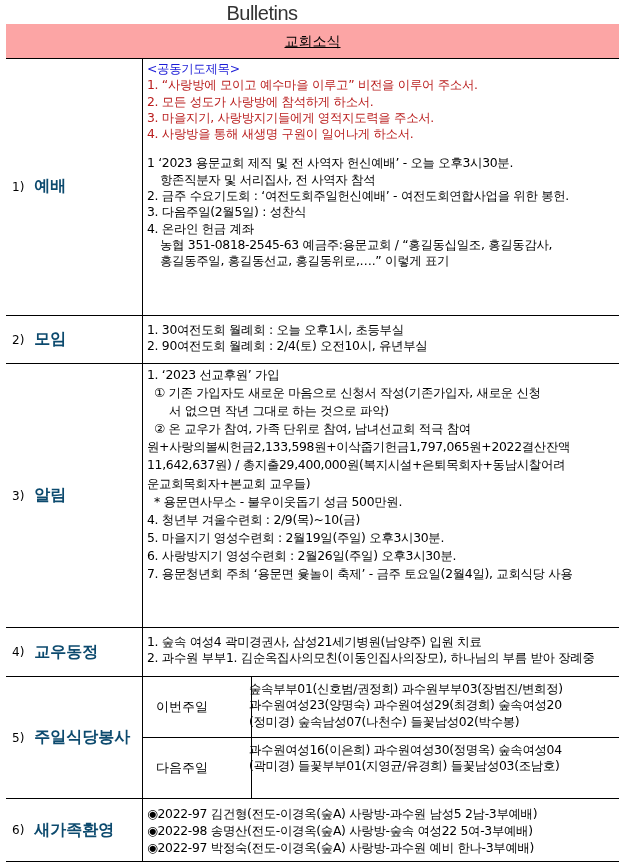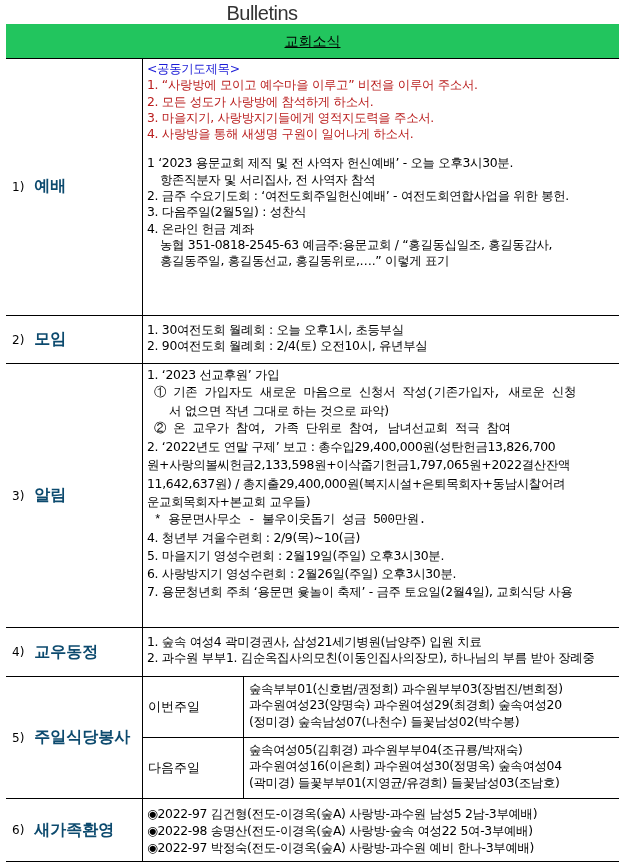--- a/index.html
+++ b/index.html
@@ -2,39 +2,39 @@
 <html><head>
 <meta charset="utf-8">
 <style>
   html, body { margin: 0; padding: 0; background: #ffffff; }
   body { width: 627px; height: 863px; position: relative; overflow: hidden;
          font-family: "DejaVu Sans", "Liberation Sans", sans-serif; color: #000; }
   .title { position: absolute; left: 0; top: 0; width: 524px; height: 24px;
            text-align: center; font-size: 20px; line-height: 26px; color: #333;
            font-family: "Liberation Sans", sans-serif; letter-spacing: -0.5px; font-weight: 300; }
   .header { position: absolute; left: 6px; top: 24px; width: 613px; height: 34px;
-            background: #22c55e; border-bottom: 1px solid #000;
+            background: #fca5a5; border-bottom: 1px solid #000;
             text-align: center; font-size: 14px; line-height: 34px; }
   .header span { text-decoration: underline; }
   .row { position: absolute; left: 6px; width: 613px; border-bottom: 1px solid #000; box-sizing: border-box; }
   .label { position: absolute; left: 0; top: 0; bottom: 0; width: 136px;
            border-right: 1px solid #000; display: flex; align-items: center; }
   .label .num { font-size: 12px; margin-left: 6px; margin-right: 10px; }
   .label .txt { font-size: 16px; font-weight: bold; color: #0c4a6e; }
   .content { position: absolute; left: 137px; right: 0; top: 0; bottom: 0;
              padding: 3px 4px 0 4px; font-size: 12.4px; line-height: 16.3px;
              letter-spacing: -0.3px; white-space: nowrap; }
   .blue { color: #b91c1c; }
   .prayer-head { font-weight: normal; color: #1b1bd6; }
   .gap { height: 13px; }
   .ind1 { padding-left: 13px; }
   .ind2 { padding-left: 22px; }
-  .ind-s { padding-left: 7px; font-family: Liberation Mono, monospace; }
+  .ind-s { padding-left: 7px; }
   .sub { position: absolute; left: 137px; right: 0; box-sizing: border-box; }
-  .sub .sublabel { position: absolute; left: 0; top: 0; bottom: 0; width: 101px;
+  .sub .sublabel { position: absolute; left: 8px; top: 0; bottom: 0; width: 101px;
                    border-right: 1px solid #000; display: flex; align-items: center;
                    padding-left: 5px; font-size: 13px; box-sizing: border-box; }
   .sub .subcontent { position: absolute; left: 102px; right: 0; top: 0; bottom: 0;
                      padding: 4px 4px 0 4px; font-size: 12.4px; line-height: 16.3px;
                      letter-spacing: -0.3px; white-space: nowrap; }
   .bold { font-weight: normal; text-align: right; }
 </style>
 </head>
 <body>
 
@@ -80,21 +80,20 @@
 <div class="row" style="top:364px;height:264px;">
   <div class="label">
     <span class="num">3)</span>
     <span class="txt">알림</span>
   </div>
   <div class="content" style="padding-top:2px;line-height:18.1px;">
     <div>1. ‘2023 선교후원’ 가입</div>
     <div class="ind-s">① 기존 가입자도 새로운 마음으로 신청서 작성(기존가입자, 새로운 신청</div>
     <div class="ind2">서 없으면 작년 그대로 하는 것으로 파악)</div>
     <div class="ind-s">② 온 교우가 참여, 가족 단위로 참여, 남녀선교회 적극 참여</div>
-    <div>2. ‘2022년도 연말 구제’ 보고 : 총수입29,400,000원(성탄헌금13,826,700</div>
     <div>원+사랑의볼씨헌금2,133,598원+이삭줍기헌금1,797,065원+2022결산잔액</div>
     <div>11,642,637원) / 총지출29,400,000원(복지시설+은퇴목회자+동남시찰어려</div>
     <div>운교회목회자+본교회 교우들)</div>
     <div class="ind-s">* 용문면사무소 - 불우이웃돕기 성금 500만원.</div>
     <div>4. 청년부 겨울수련회 : 2/9(목)~10(금)</div>
     <div>5. 마을지기 영성수련회 : 2월19일(주일) 오후3시30분.</div>
     <div>6. 사랑방지기 영성수련회 : 2월26일(주일) 오후3시30분.</div>
     <div>7. 용문청년회 주최 ‘용문면 윷놀이 축제’ - 금주 토요일(2월4일), 교회식당 사용</div>
   </div>
 </div>
@@ -119,21 +118,20 @@
     <div class="sublabel">이번주일</div>
     <div class="subcontent">
       <div><span class="bold">숲속부부01(신호범/권정희)</span><span> 과수원부부03(장범진/변희정)</span></div>
       <div>과수원여성23(양명숙)   과수원여성29(최경희)   숲속여성20</div>
       <div>(정미경) 숲속남성07(나천수) 들꽃남성02(박수봉)</div>
     </div>
   </div>
   <div class="sub" style="top:61px;bottom:0;">
     <div class="sublabel">다음주일</div>
     <div class="subcontent">
-      <div><span class="bold">숲속여성05(김휘경)</span><span> 과수원부부04(조규룡/박재숙)</span></div>
       <div>과수원여성16(이은희)   과수원여성30(정명옥)   숲속여성04</div>
       <div>(곽미경) 들꽃부부01(지영균/유경희) 들꽃남성03(조남호)</div>
     </div>
   </div>
 </div>
 
 <div class="row" style="top:799px;height:63px;">
   <div class="label">
     <span class="num">6)</span>
     <span class="txt">새가족환영</span>

